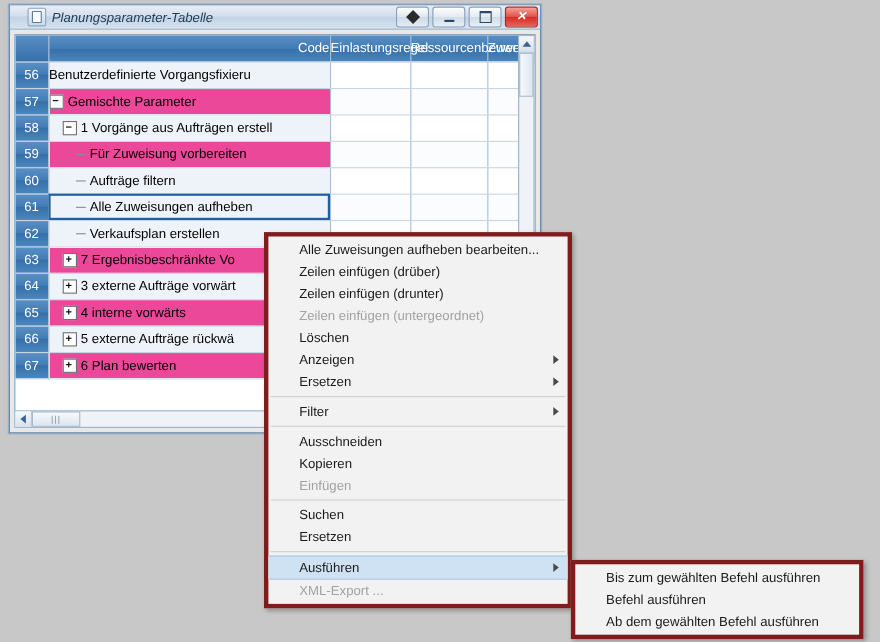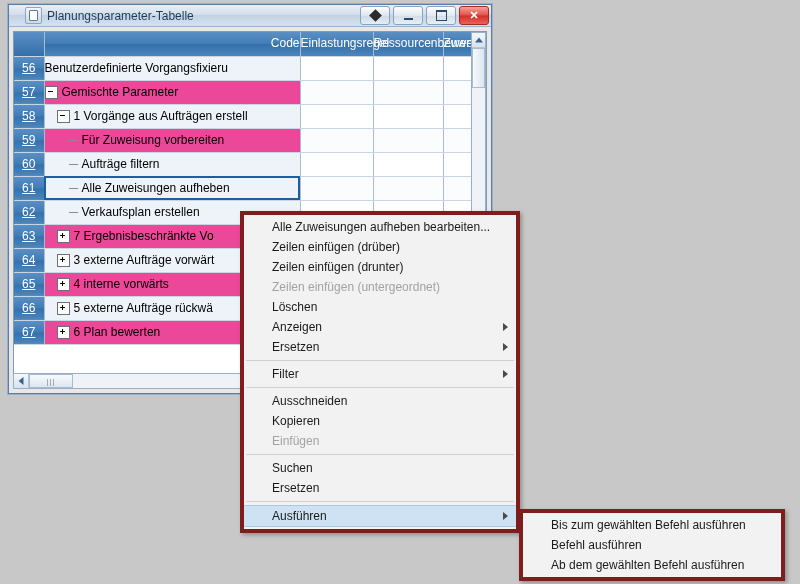--- a/index.html
+++ b/index.html
@@ -31,20 +31,21 @@
   }
   .titlebar {
     height: 22px;
     background: linear-gradient(to bottom, #e9eef4 0%, #d3dfec 45%, #c2d2e4 50%, #d6e2ef 100%);
     border-bottom: 1px solid #9ab2cb;
     display: flex;
     align-items: center;
     padding: 0 2px 0 16px;
     box-sizing: border-box;
     position: relative;
+    font-style: italic;
   }
   .title-icon {
     width: 15px;
     height: 15px;
     background: linear-gradient(to bottom, #f2f6fa, #cdd9e6);
     border: 1px solid #8fa6bd;
     border-radius: 2px;
     margin-right: 5px;
     position: relative;
     flex: none;
@@ -158,21 +159,20 @@
   th.corner {
     background: linear-gradient(to bottom, #5a8fc4, #356fa9);
   }
   td.rownum {
     background: linear-gradient(to bottom, #5a8fc4 0%, #417cb5 50%, #356fa9 51%, #4a86bd 100%);
     color: #fff;
     text-align: center;
     border-right: 1px solid #2d5e90;
     border-bottom: 1px solid #2d5e90;
     font-size: 12px;
-    text-decoration: underline;
   }
   td.code {
     background: #eef3f9;
     padding-left: 4px;
     white-space: nowrap;
     overflow: hidden;
   }
   tr.alt td.code { background: #ec4899; }
   td.blank { background: #fff; }
   tr.alt td.blank { background: #fbfcfe; }
@@ -594,20 +594,23 @@
       <span>Suchen</span>
     </div>
     <div class="menu-item">
       <span>Ersetzen</span>
     </div>
     <div class="menu-sep"></div>
     <div class="menu-item highlight">
       <span>Ausführen</span>
       <span class="submenu-arrow"></span>
     </div>
+    <div class="menu-item disabled">
+      <span>XML-Export ...</span>
+    </div>
   </div>
 
 <div class="menu" id="menu-sub">
     <div class="menu-item">
       <span>Bis zum gewählten Befehl ausführen</span>
     </div>
     <div class="menu-item">
       <span>Befehl ausführen</span>
     </div>
     <div class="menu-item">

